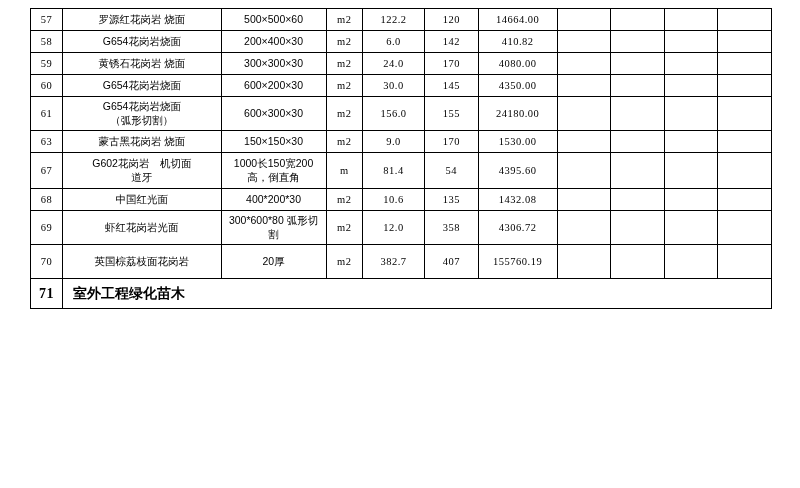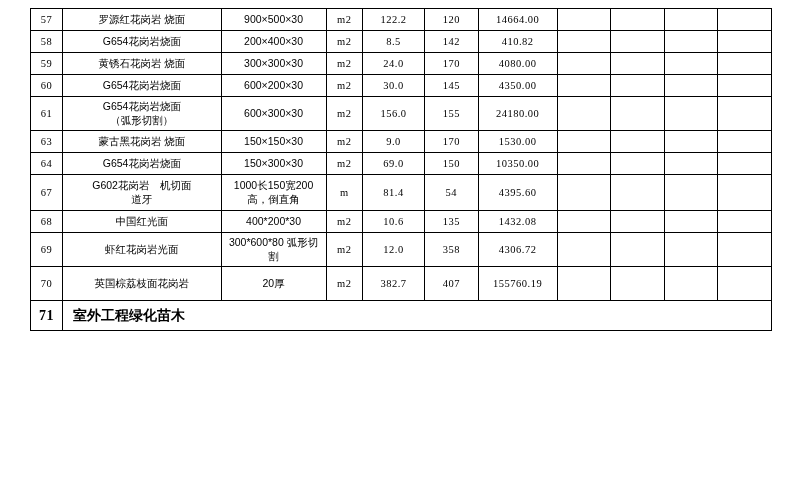--- a/index.html
+++ b/index.html
@@ -68,36 +68,36 @@
 </style>
 </head>
 <body>
 
 <div class="sheet">
   <table class="grid">
     <tbody>
       <tr>
         <td class="c-no num">57</td>
         <td class="c-name name">罗源红花岗岩 烧面</td>
-        <td class="c-spec spec">900×500×30</td>
+        <td class="c-spec spec">500×500×60</td>
         <td class="c-unit num">m2</td>
         <td class="c-qty num">122.2</td>
         <td class="c-price num">120</td>
         <td class="c-amount num">14664.00</td>
         <td class="c-blank"></td>
         <td class="c-blank2"></td>
         <td class="c-blank3"></td>
         <td class="c-blank4"></td>
       </tr>
       <tr>
         <td class="c-no num">58</td>
         <td class="c-name name">G654花岗岩烧面</td>
         <td class="c-spec spec">200×400×30</td>
         <td class="c-unit num">m2</td>
-        <td class="c-qty num">8.5</td>
+        <td class="c-qty num">6.0</td>
         <td class="c-price num">142</td>
         <td class="c-amount num">410.82</td>
         <td class="c-blank"></td>
         <td class="c-blank2"></td>
         <td class="c-blank3"></td>
         <td class="c-blank4"></td>
       </tr>
       <tr>
         <td class="c-no num">59</td>
         <td class="c-name name">黄锈石花岗岩 烧面</td>
@@ -139,33 +139,20 @@
         <td class="c-blank4"></td>
       </tr>
       <tr>
         <td class="c-no num">63</td>
         <td class="c-name name">蒙古黑花岗岩 烧面</td>
         <td class="c-spec spec">150×150×30</td>
         <td class="c-unit num">m2</td>
         <td class="c-qty num">9.0</td>
         <td class="c-price num">170</td>
         <td class="c-amount num">1530.00</td>
-        <td class="c-blank"></td>
-        <td class="c-blank2"></td>
-        <td class="c-blank3"></td>
-        <td class="c-blank4"></td>
-      </tr>
-      <tr>
-        <td class="c-no num">64</td>
-        <td class="c-name name">G654花岗岩烧面</td>
-        <td class="c-spec spec">150×300×30</td>
-        <td class="c-unit num">m2</td>
-        <td class="c-qty num">69.0</td>
-        <td class="c-price num">150</td>
-        <td class="c-amount num">10350.00</td>
         <td class="c-blank"></td>
         <td class="c-blank2"></td>
         <td class="c-blank3"></td>
         <td class="c-blank4"></td>
       </tr>
       <tr class="tall2">
         <td class="c-no num">67</td>
         <td class="c-name name multiline">G602花岗岩　机切面
 道牙</td>
         <td class="c-spec spec">1000长150宽200高，倒直角</td>

